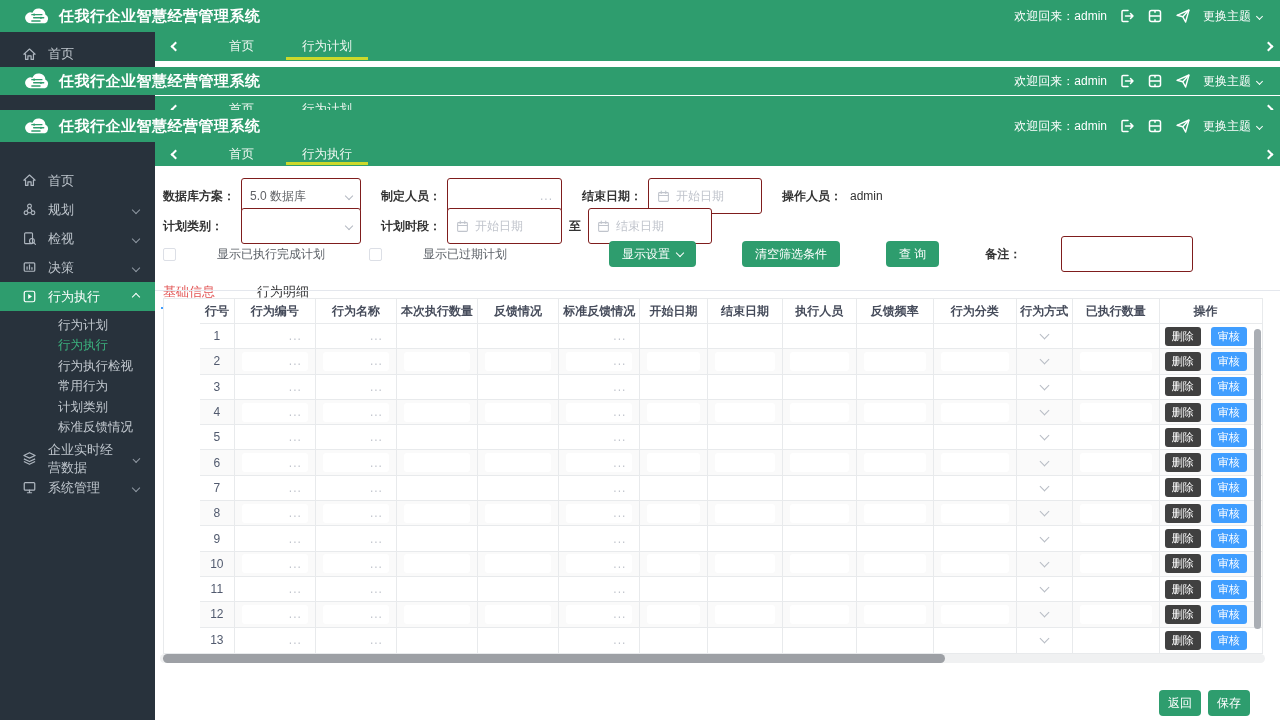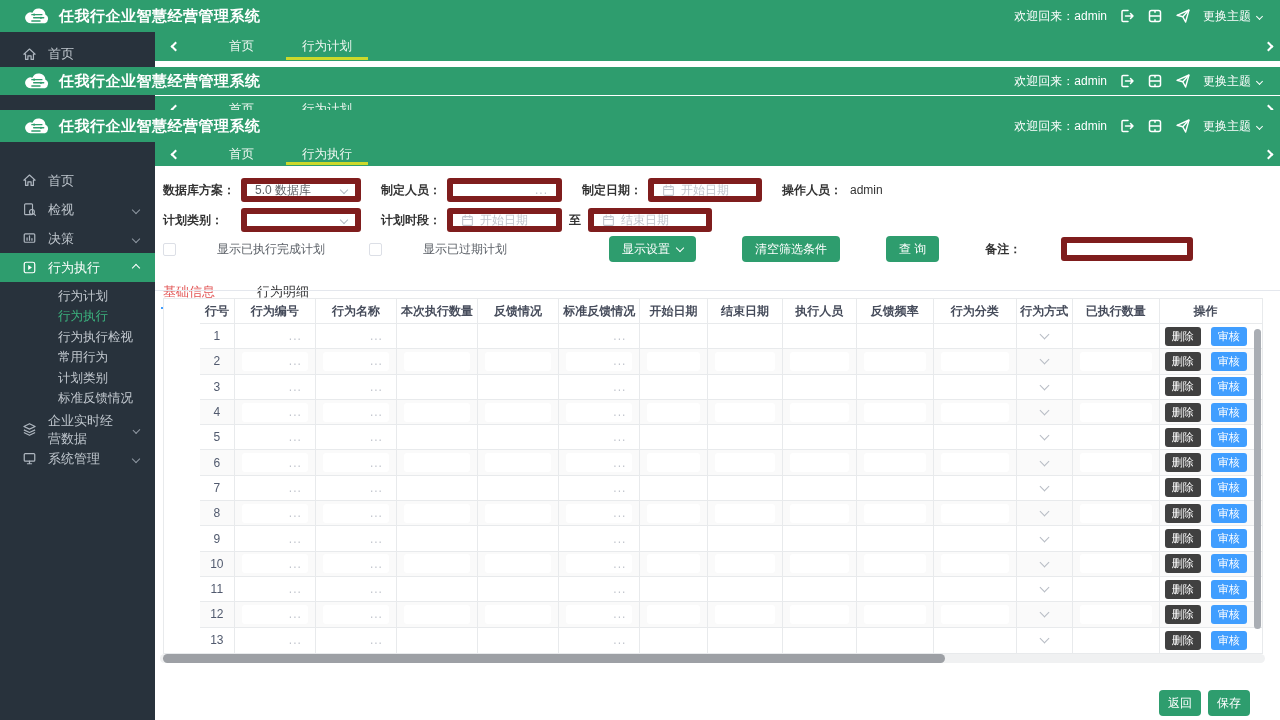--- a/index.html
+++ b/index.html
@@ -39,21 +39,21 @@
                border-right:1.4px solid #8f98a2; border-bottom:1.4px solid #8f98a2; transform:rotate(45deg); }
   .side-item.active { background:#2e9d6e; color:#fff; }
   .side-item.active .micon { color:#fff; }
   .side-item.active .scaret { border-color:#fff; transform:rotate(-135deg); }
   .sub-item { height:20.5px; display:flex; align-items:center; padding-left:58px;
               color:#c3c9d0; font-size:12.5px; cursor:pointer; }
   .sub-item.active { color:#3bb27e; }
   
   .flabel { font-size:12px; font-weight:bold; color:#333; white-space:nowrap; }
   .fvalue { font-size:12px; color:#333; }
-  .selbox, .inbox { height:24px; background:#fff; border:6px solid #7f1d1d; border-radius:3px;
+  .selbox, .inbox { height:36px; background:#fff; border:1px solid #7f1d1d; border-radius:3px;
               display:flex; align-items:center; padding:0 8px; font-size:12px; color:#606266; cursor:pointer; }
   .selbox .scaret { margin-left:auto; width:6px; height:6px; border-right:1.4px solid #b4b9c2;
               border-bottom:1.4px solid #b4b9c2; transform:rotate(45deg); }
   .placeholder { color:#c0c4cc; }
   .dots { color:#c0c4cc; letter-spacing:1px; margin-left:auto; }
   .calicon { width:13px; height:13px; color:#c0c4cc; margin-right:6px; flex:none; }
   .calicon svg { width:100%; height:100%; }
   .cb { width:13px; height:13px; border:1px solid #dcdfe6; border-radius:2px; background:#fff; flex:none; cursor:pointer; }
   .cb-label { font-size:12px; color:#5b6067; margin:0 10px 0 7px; }
   .gbtn { height:26px; background:#2e9d6e; color:#fff; border:none; border-radius:4px;
@@ -303,20 +303,27 @@
 
   <div class="dark" style="position:absolute;top:166px;left:0;width:155px;height:554px;">
     <div class="side-item">
       <span class="micon"><svg viewBox="0 0 16 16">
             <use href="#i-home"></use>
           </svg></span>
       <span>首页</span>
     </div>
     <div class="side-item">
       <span class="micon"><svg viewBox="0 0 16 16">
+            <use href="#i-nodes"></use>
+          </svg></span>
+      <span>规划</span>
+        <span class="scaret"></span>
+    </div>
+    <div class="side-item">
+      <span class="micon"><svg viewBox="0 0 16 16">
             <use href="#i-inspect"></use>
           </svg></span>
       <span>检视</span>
         <span class="scaret"></span>
     </div>
     <div class="side-item">
       <span class="micon"><svg viewBox="0 0 16 16">
             <use href="#i-board"></use>
           </svg></span>
       <span>决策</span>
@@ -358,21 +365,21 @@
     <div style="position:absolute;top:12px;left:8px;display:flex;align-items:center;">
       <span class="flabel">数据库方案：</span>
       <div class="selbox" style="width:120px;margin-left:6px;">
         <span>5.0 数据库</span>
           <span class="scaret"></span>
       </div>
       <span class="flabel" style="margin-left:20px;">制定人员：</span>
       <div class="inbox" style="width:115px;margin-left:6px;">
         <span class="dots">...</span>
       </div>
-      <span class="flabel" style="margin-left:20px;">制定日期：</span>
+      <span class="flabel" style="margin-left:20px;">结束日期：</span>
       <div class="inbox" style="width:114px;margin-left:6px;">
         <span class="calicon"><svg viewBox="0 0 16 16">
               <use href="#i-cal"></use>
             </svg></span>
         <span class="placeholder">开始日期</span>
       </div>
       <span class="flabel" style="margin-left:20px;">操作人员：</span>
       <span class="fvalue" style="margin-left:8px;">admin</span>
     </div>
 

